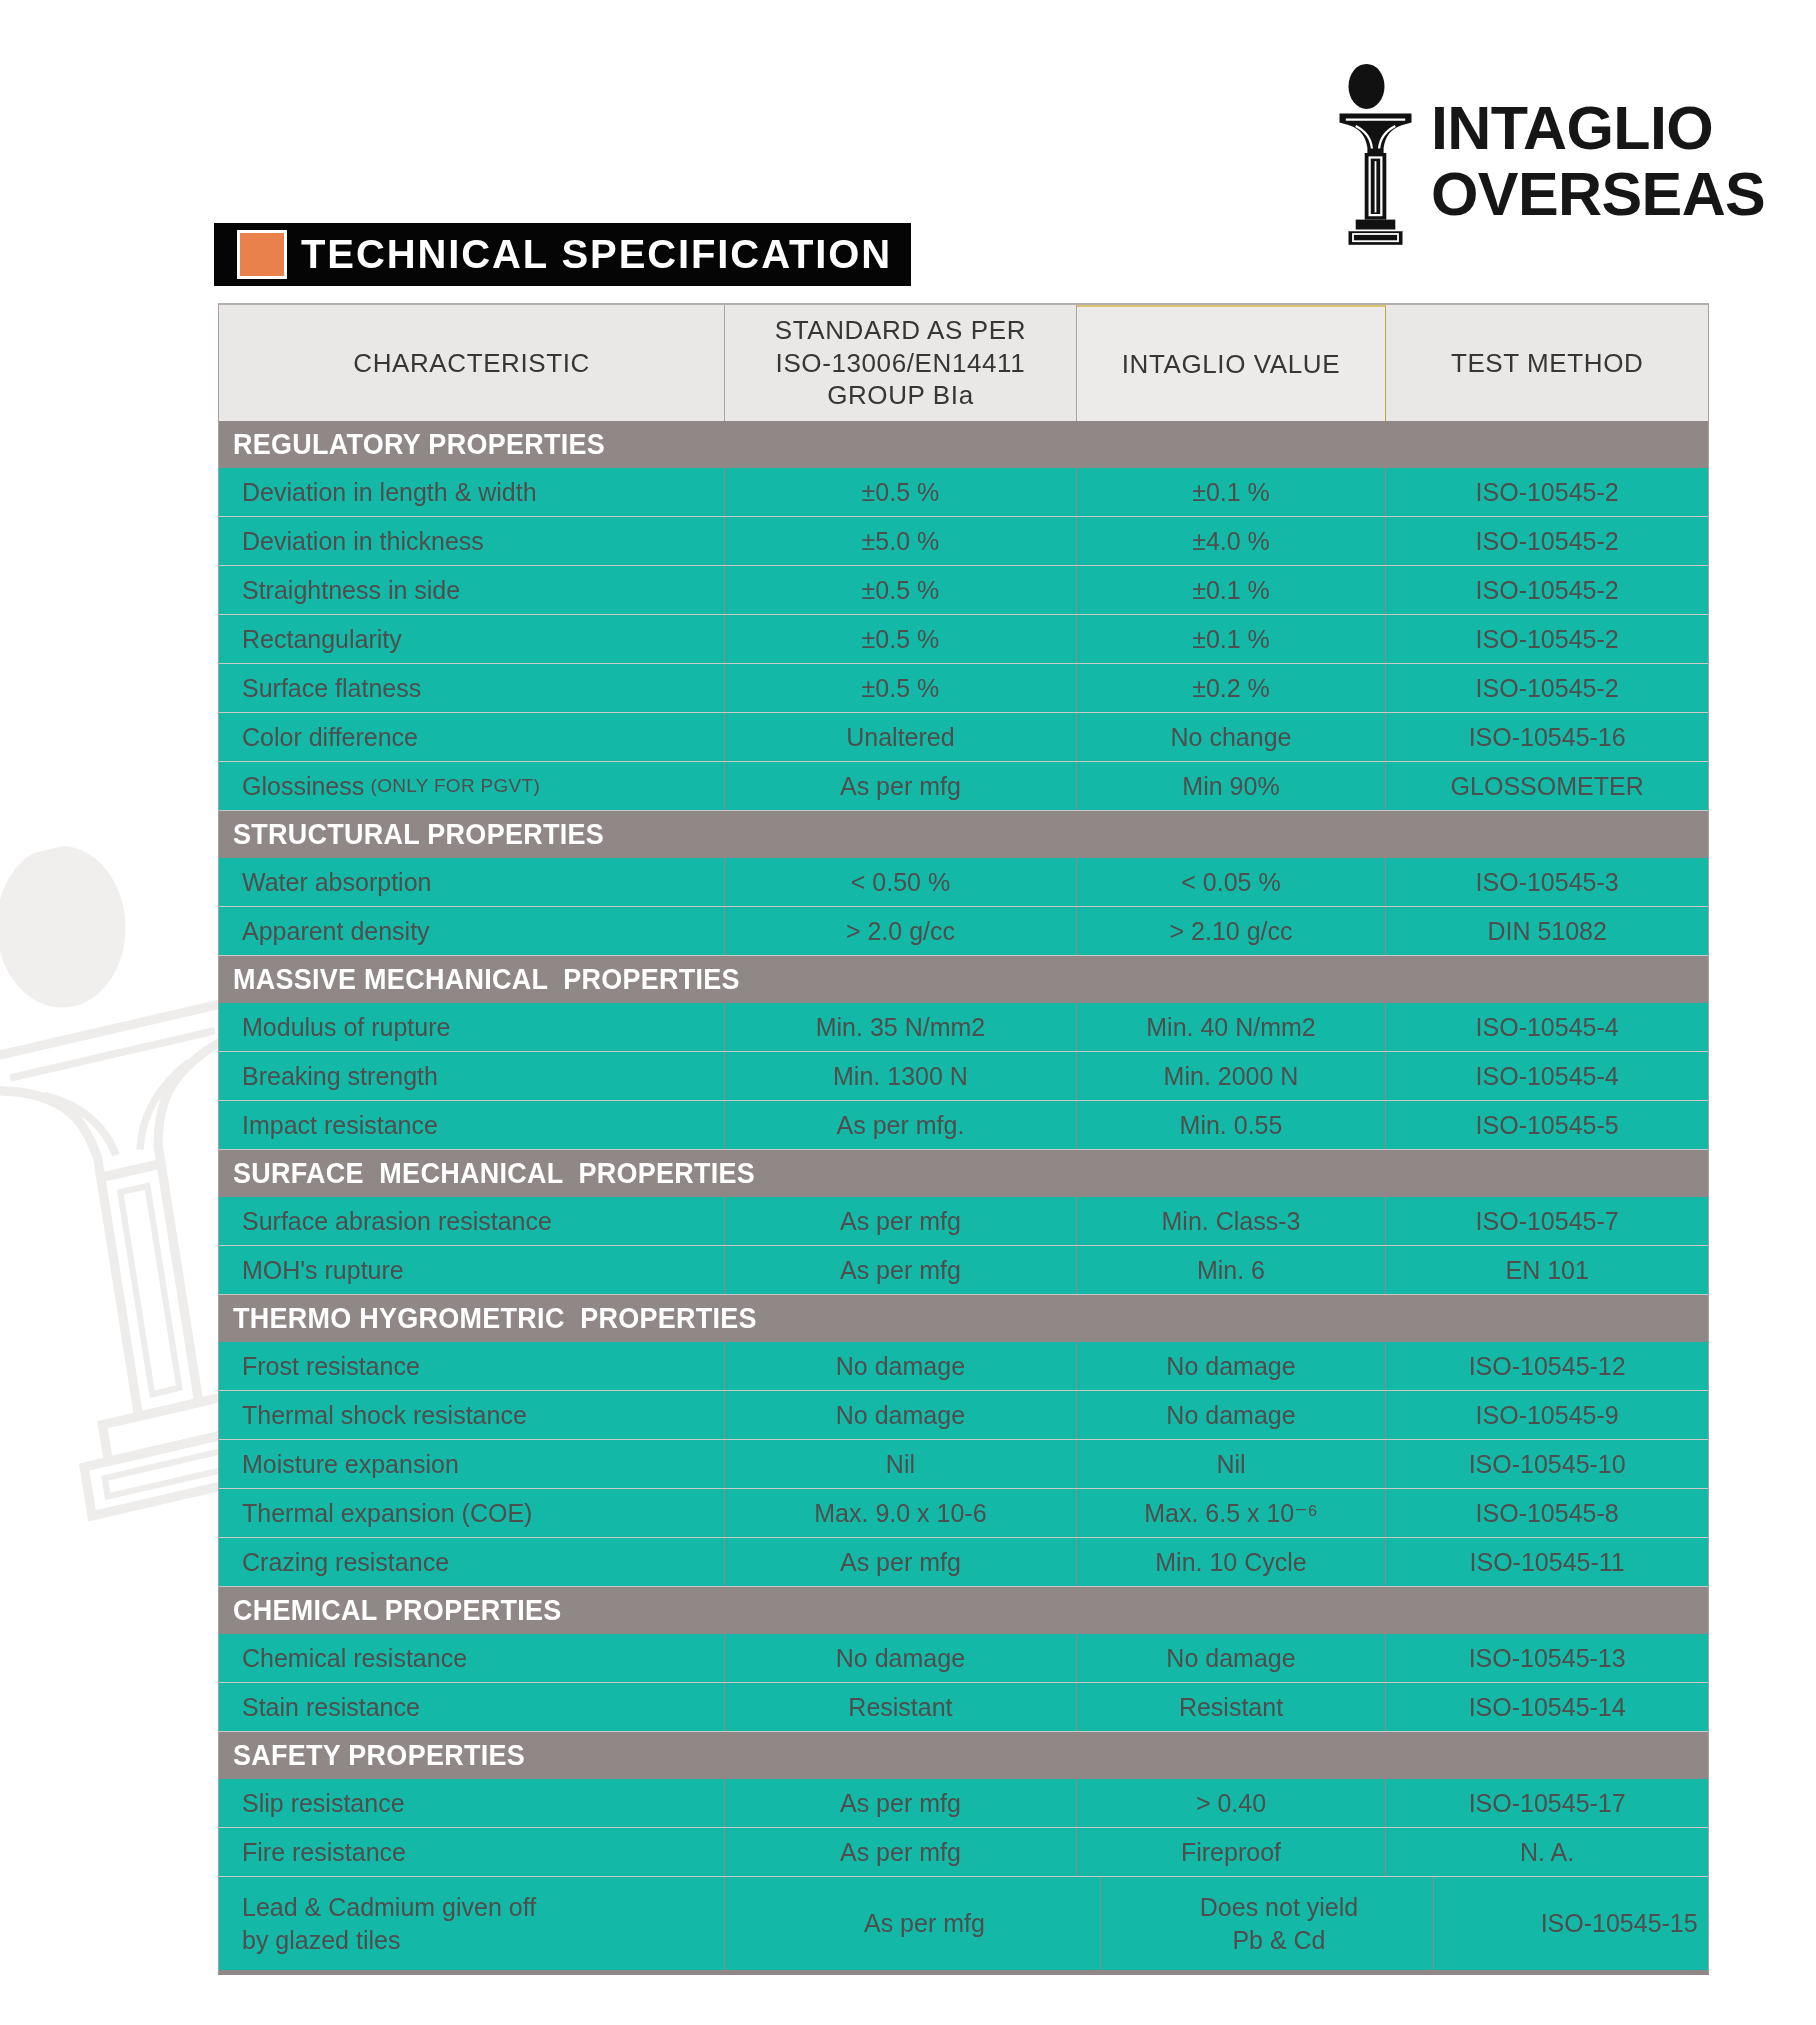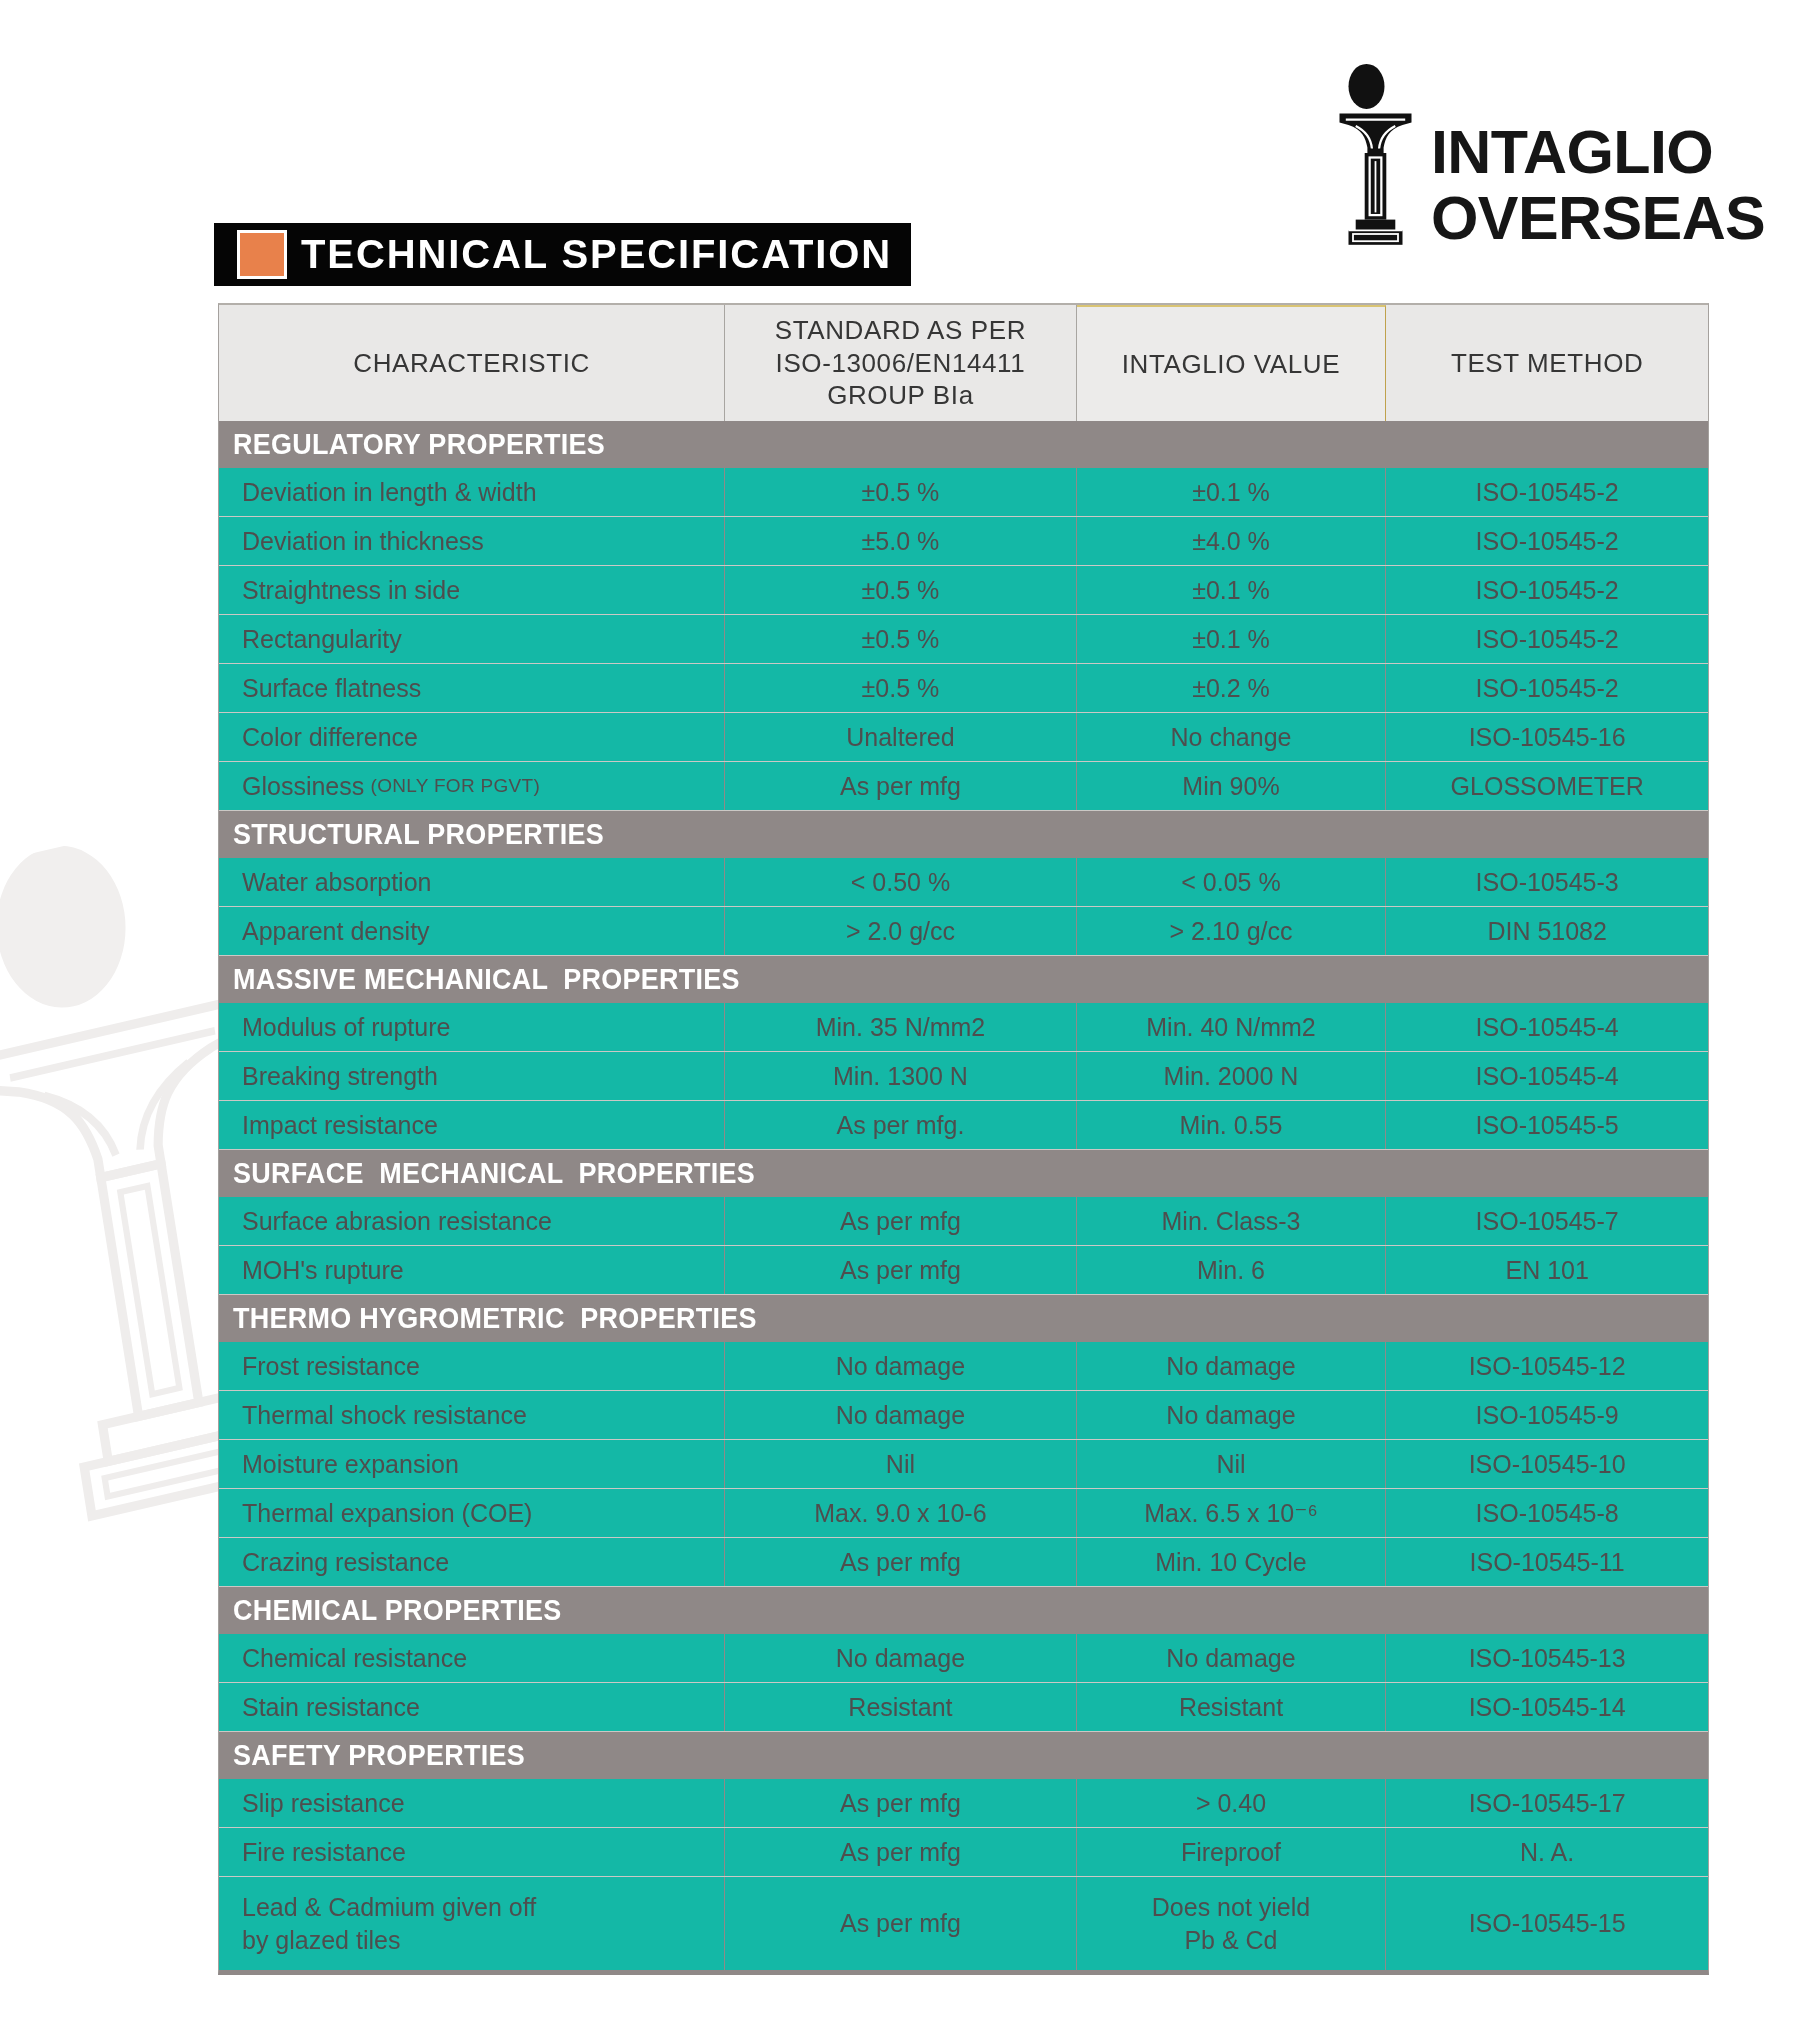--- a/index.html
+++ b/index.html
@@ -27,21 +27,21 @@
     transform-origin:center top;
     z-index:0;
   }
 
   
   .brand{
     position:absolute;
     left:1330px;
     top:63px;
     display:flex;
-    align-items:flex-end;
+    align-items:flex-start;
     z-index:2;
   }
   .brand-icon{width:91px;height:189px;flex:0 0 auto;}
   .brand-text{
     margin-left:10px;
     margin-top:33px;
     font-weight:bold;
     font-size:61px;
     line-height:1.08;
     letter-spacing:-0.6px;
@@ -134,21 +134,21 @@
     white-space:pre;
   }
 
   .row{
     display:grid;
     grid-template-columns:34% 23.6% 20.8% 21.6%;
     min-height:49px;
     background:#14b8a6;
     border-bottom:1.9px solid #CBC8C5;
   }
-  .row:last-child{border-bottom:none;}
+  .row:last-child{border-bottom:none;gap:24px;}
   .row.tall{min-height:93px;}
   .row .cell{
     display:flex;
     align-items:center;
     justify-content:center;
     text-align:center;
     font-size:25px;
     color:#4E4E4E;
     padding:5px 10px;
     border-right:1.3px solid #8E8B88;

